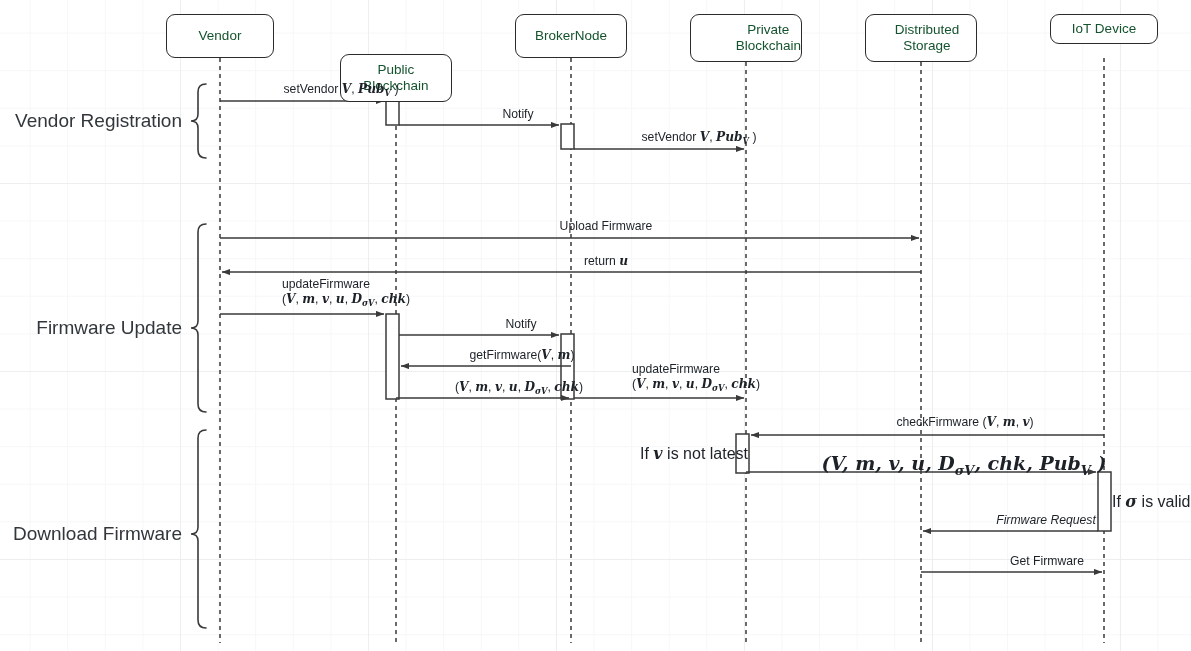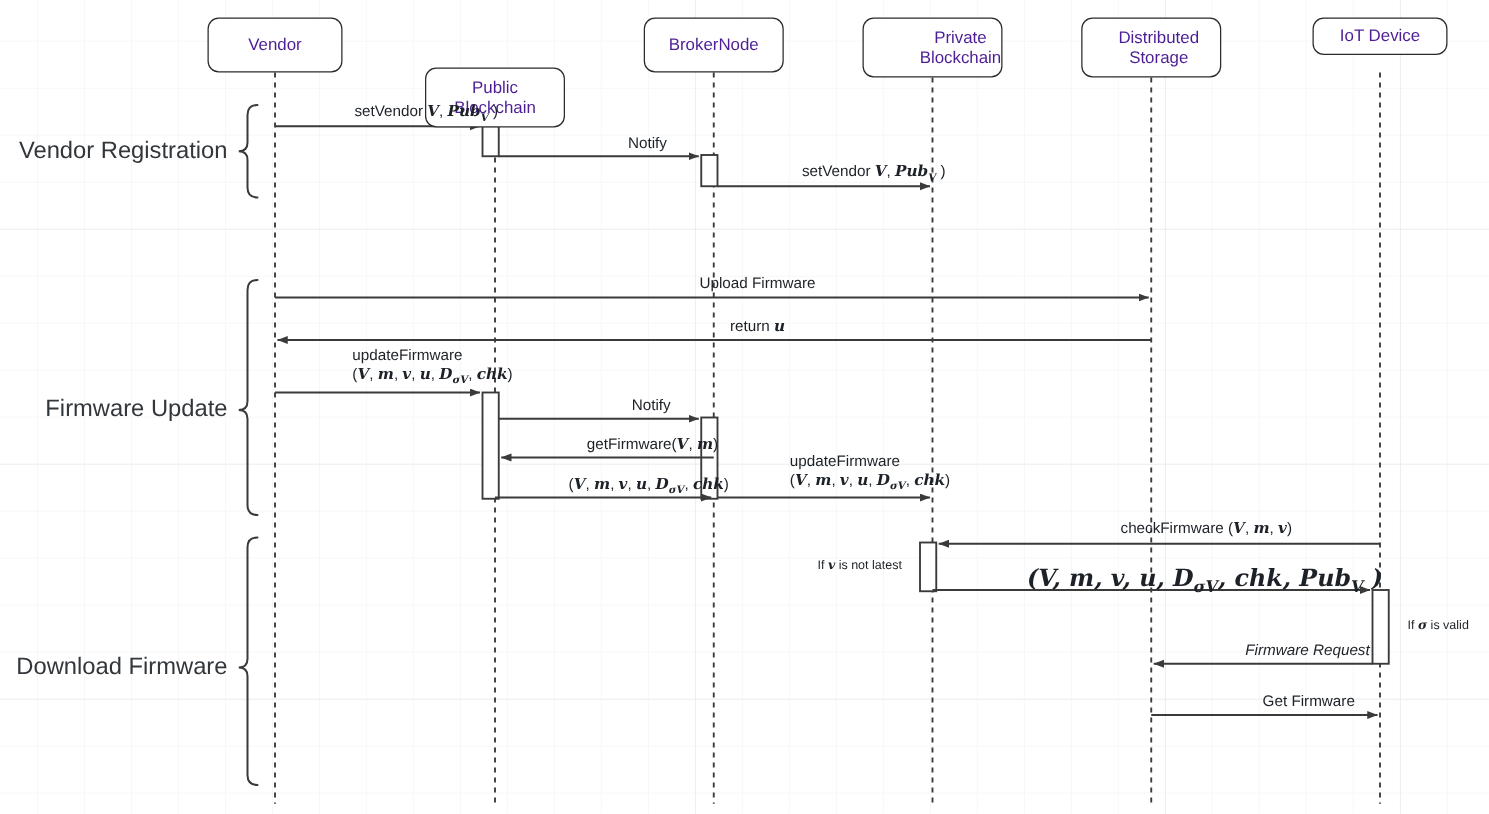--- a/index.html
+++ b/index.html
@@ -24,21 +24,21 @@
   #canvas{position:absolute;inset:0;}
   .actor-box{
     position:absolute;
     box-sizing:border-box;
     border:1.6px solid #2b2b2b;
     border-radius:9px;
     background:#ffffff;
     display:flex;align-items:center;justify-content:center;
     text-align:center;
     font-size:13.5px;
-    color:#4c1d95;
+    color:#14532d;
     line-height:1.18;
     white-space:pre-line;
   }
   .phase-label{
     position:absolute;
     font-size:19px;
     color:#32373c;
     white-space:nowrap;
     transform:translateY(-50%);
     text-align:right;
@@ -50,25 +50,24 @@
     white-space:nowrap;
     transform:translateX(-50%);
     line-height:1.25;
     text-align:left;
     margin-left:36px;
   }
   .msg.math{font-family:"DejaVu Serif",serif;font-style:italic;font-weight:bold;font-size:19px;}
   .msg .mono-lbl{font-family:"Liberation Sans",sans-serif;font-style:normal;font-weight:normal;font-size:12.2px;}
   .note{
     position:absolute;
-    font-size:10px;
+    font-size:16px;
     color:#1d2228;
     white-space:nowrap;
     transform:translateY(-50%);
-    margin-left:14px;
   }
   var.m{font-family:"DejaVu Serif",serif;font-style:italic;font-weight:bold;}
   sub{font-size:.68em;}
 </style>
 </head>
 <body>
 
 <div id="grid"></div>
 
 <svg id="canvas" width="1191" height="651" viewBox="0 0 1191 651">

